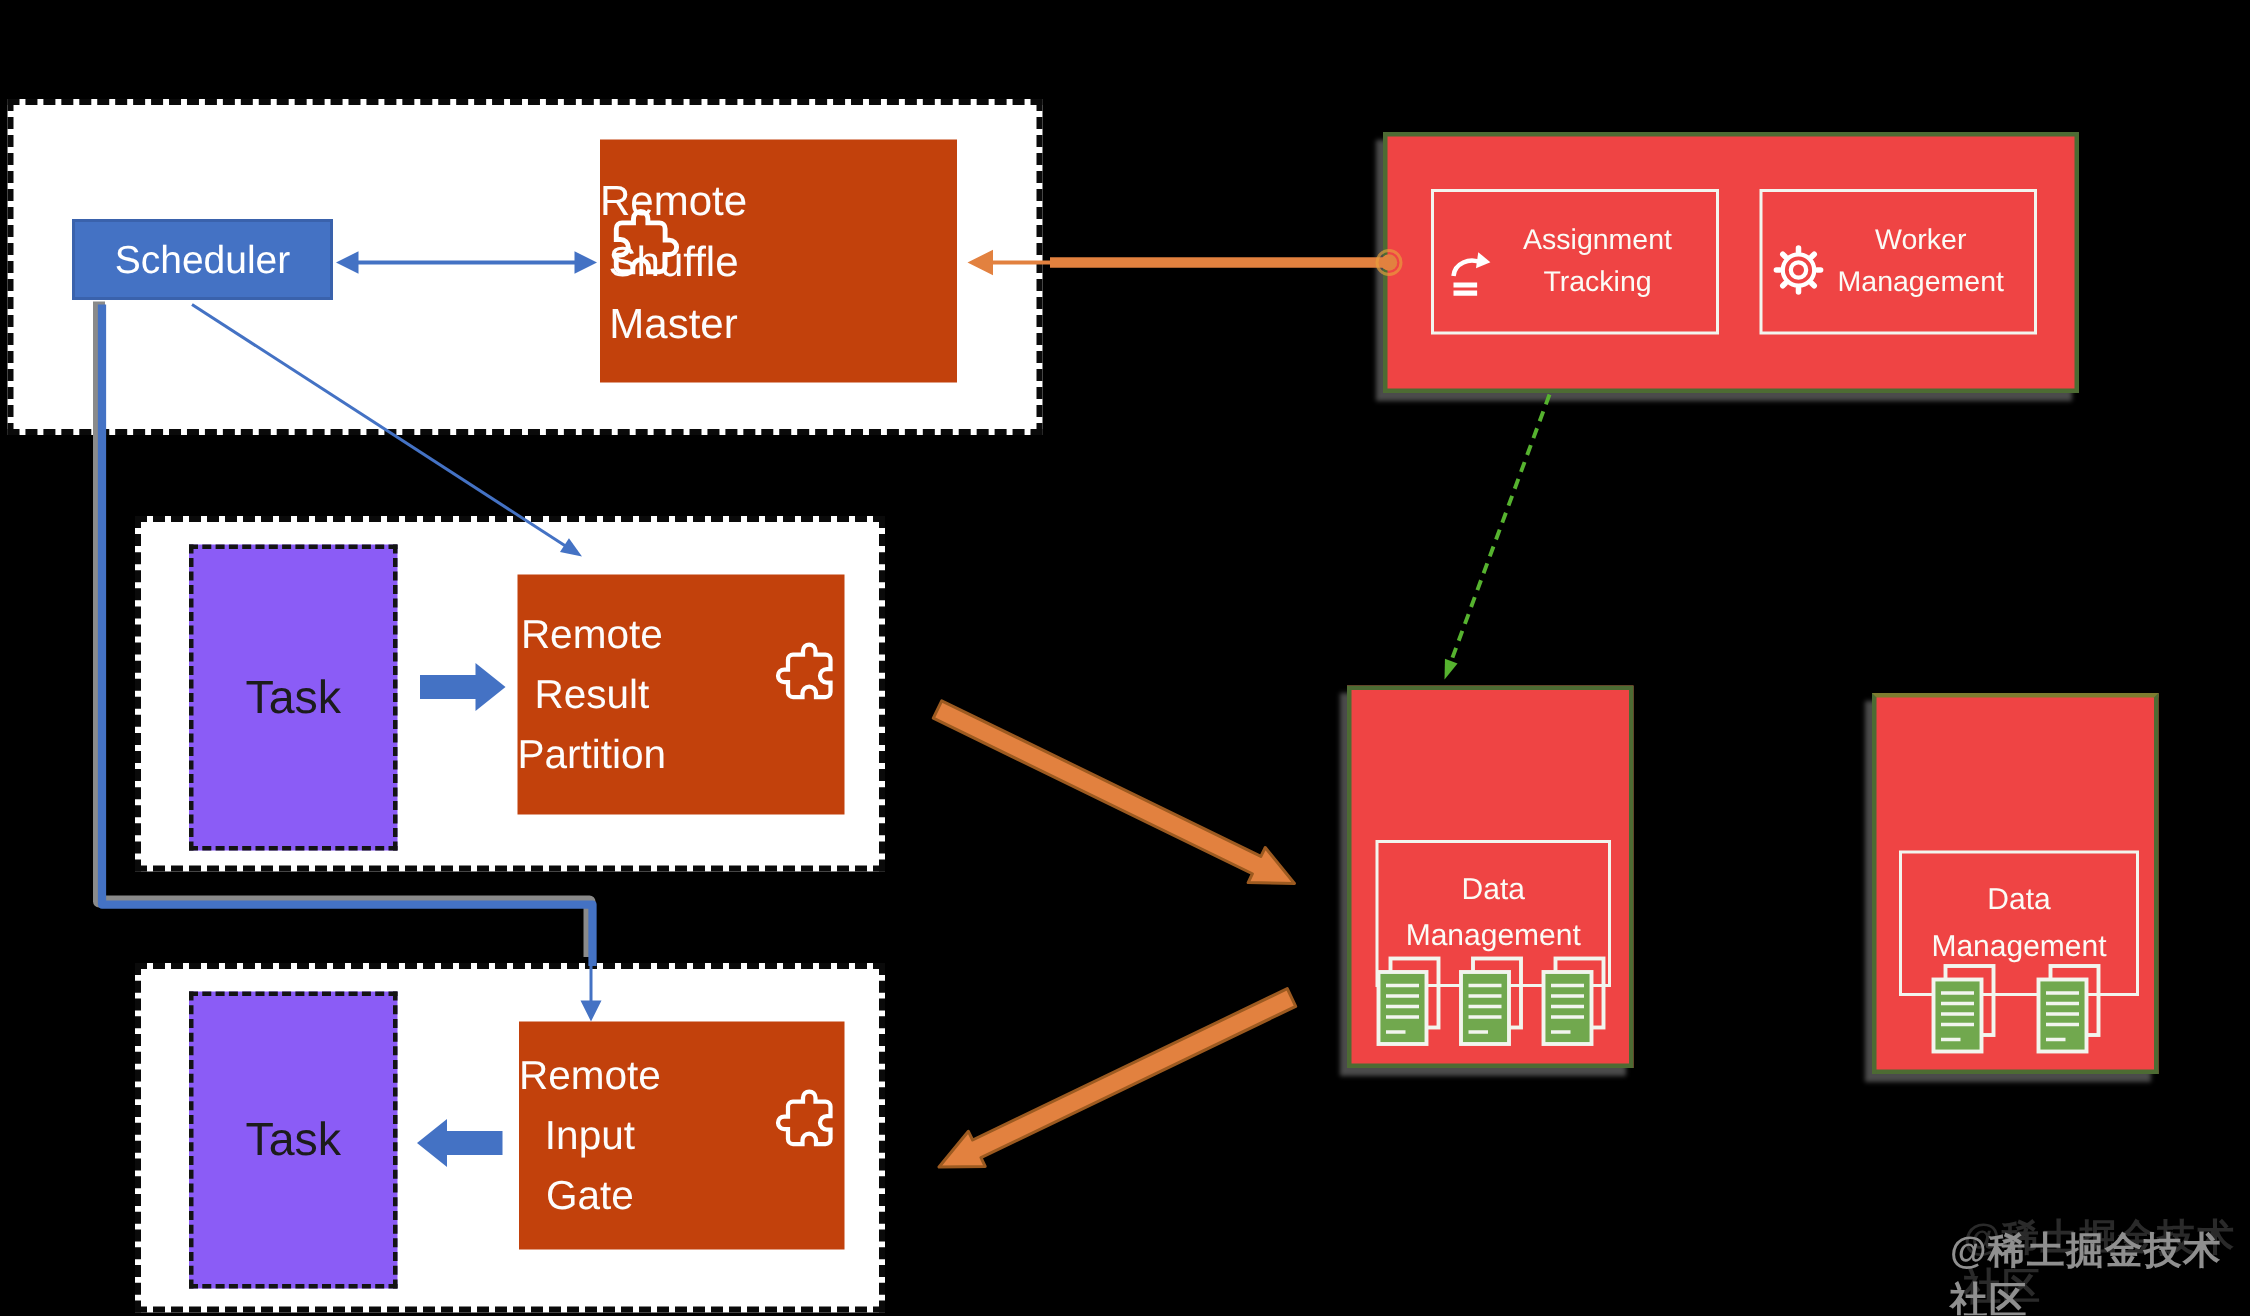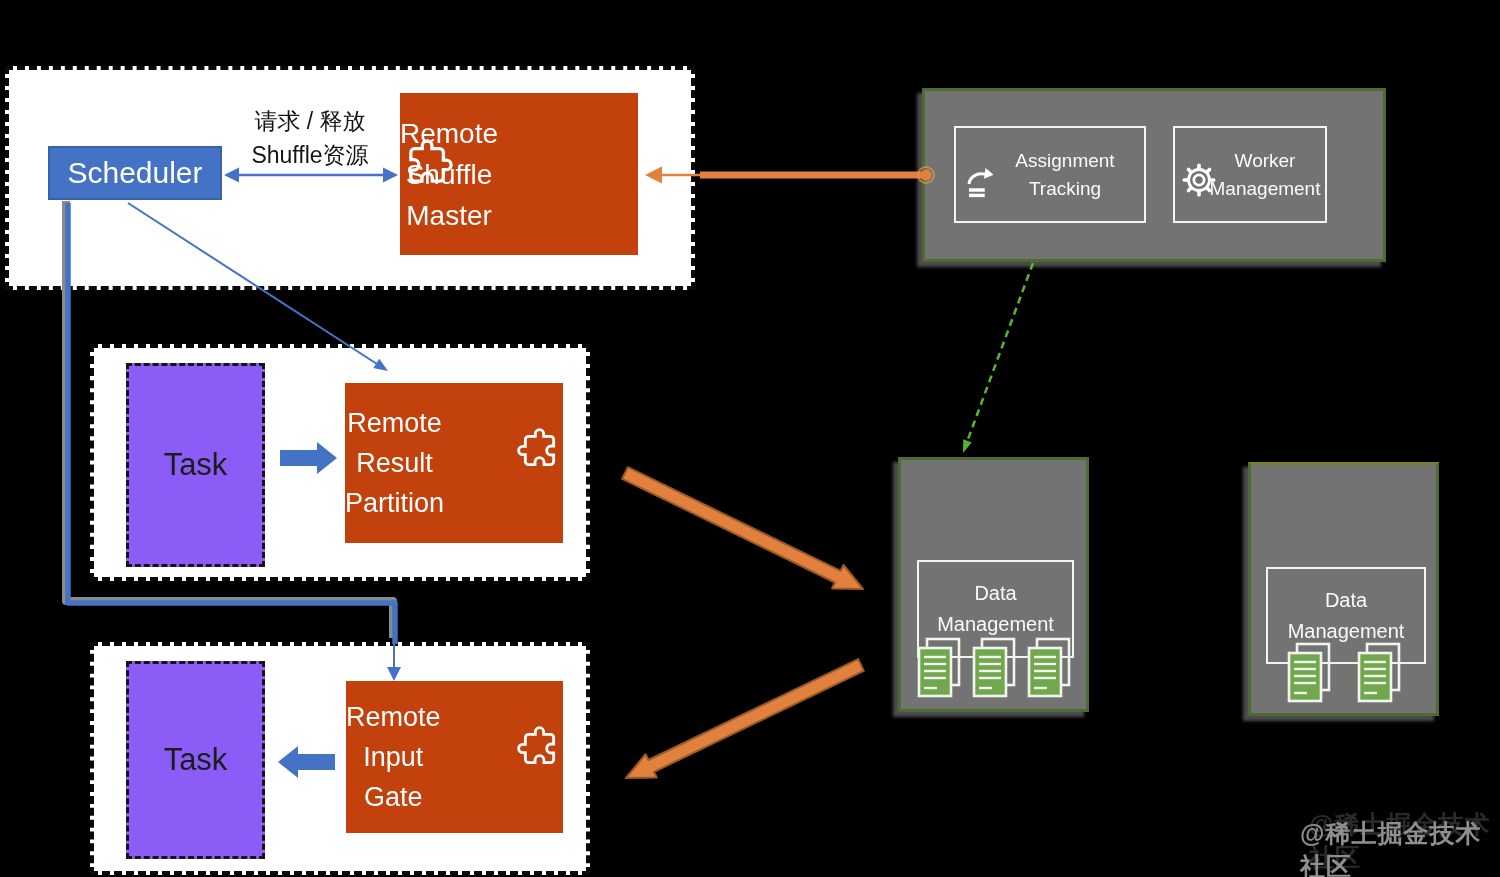--- a/index.html
+++ b/index.html
@@ -12,32 +12,32 @@
   .taskbox{
     background:#8b5cf6;border:3px dashed #141414;box-sizing:border-box;
     display:flex;align-items:center;justify-content:center;
     color:#1c1c1c;font-size:31px;
   }
   .orangebox{
     background:#c2410c;color:#fdfdfd;display:flex;align-items:center;justify-content:flex-start;
     text-align:center;white-space:pre-line;box-sizing:border-box;
   }
   .greenbox{
-    background:#737373;border:3px solid #4d6b33;box-sizing:border-box;
+    background:#ef4444;border:3px solid #4d6b33;box-sizing:border-box;
     box-shadow:-5px 5px 3px rgba(115,115,115,0.65);
   }
   .subbox{
     position:absolute;border:2px solid #f2f5ee;box-sizing:border-box;color:#fbfbf6;
     display:flex;align-items:center;justify-content:center;text-align:center;
     white-space:pre-line;font-size:19px;line-height:28px;
   }
   .subicon{position:absolute;left:7px;top:7px;}
   .scheduler{
     background:#4472c4;border:2px solid #3a62ac;box-sizing:border-box;color:#fff;
-    display:flex;align-items:center;justify-content:center;font-size:30px;
+    display:flex;align-items:center;justify-content:center;font-size:26px;
   }
   .reqlabel{
     color:#141414;font-size:23px;line-height:34px;font-weight:500;
     text-align:center;white-space:pre-line;
   }
   .bigorange{font-size:28px;line-height:41px;}
   .medorange{font-size:27px;line-height:40px;}
   .dmlabel{font-size:20px;line-height:31px;margin-top:48px;}
   .docrow{position:absolute;left:0;right:0;display:flex;justify-content:center;gap:11px;}
   .puzzle-tl{position:absolute;left:7px;top:5px;}
@@ -54,22 +54,20 @@
 <body>
 
 <div id="stage">
 
   <div class="abs whitebox box-layer" style="left:5px;top:66px;width:690px;height:224px;"></div>
 
   <div class="abs scheduler box-layer" style="left:48px;top:146px;width:174px;height:54px;">
     <span>Scheduler</span>
   </div>
 
-  <div class="abs reqlabel box-layer" style="left:224px;top:104px;width:172px;">请求 / 释放
-Shuffle资源</div>
 
   <div class="abs orangebox bigorange box-layer" style="left:400px;top:93px;width:238px;height:162px;">
     <span class="puzzle-tl">
       <svg width="46" height="46" viewBox="0 0 24 24">
         <path d="M20.5 11H19V7c0-1.1-.9-2-2-2h-4V3.5C13 2.12 11.88 1 10.5 1S8 2.12 8 3.5V5H4c-1.1 0-1.99.9-1.99 2v3.8H3.5c1.49 0 2.7 1.21 2.7 2.7s-1.21 2.7-2.7 2.7H2V20c0 1.1.9 2 2 2h3.8v-1.5c0-1.49 1.21-2.7 2.7-2.7 1.49 0 2.7 1.21 2.7 2.7V22H17c1.1 0 2-.9 2-2v-4h1.5c1.38 0 2.5-1.12 2.5-2.5S21.88 11 20.5 11z" fill="none" stroke="#ffffff" stroke-width="1.7"></path>
       </svg>
     </span>
     <span>Remote
 Shuffle
 Master</span>
@@ -81,21 +79,21 @@
         <svg width="36" height="36" viewBox="0 0 24 24">
           <path d="M4 14 C4.5 8.5 11 5.5 16.5 8.2" fill="none" stroke="#ffffff" stroke-width="2"></path>
           <polygon points="15.0,3.4 20.4,7.9 14.0,10.5" fill="#ffffff"></polygon>
           <line x1="4" y1="18" x2="14.5" y2="18" stroke="#ffffff" stroke-width="2.3"></line>
           <line x1="4" y1="21.6" x2="14.5" y2="21.6" stroke="#ffffff" stroke-width="2.3"></line>
         </svg>
       </span>
       <span>Assignment
 Tracking</span>
     </div>
-    <div class="subbox" style="left:248px;top:35px;width:154px;height:97px;padding-left:30px;">
+    <div class="subbox" style="left:248px;top:35px;width:185px;height:97px;padding-left:30px;">
       <span class="subicon">
         <svg width="34" height="34" viewBox="0 0 24 24">
           <circle cx="12" cy="12" r="3.6" fill="none" stroke="#ffffff" stroke-width="2"></circle>
           <circle cx="12" cy="12" r="7.4" fill="none" stroke="#ffffff" stroke-width="2"></circle>
           <g stroke="#ffffff" stroke-width="2.6" stroke-linecap="round">
             <line x1="12" y1="3.2" x2="12" y2="1.6"></line>
             <line x1="12" y1="20.8" x2="12" y2="22.4"></line>
             <line x1="3.2" y1="12" x2="1.6" y2="12"></line>
             <line x1="20.8" y1="12" x2="22.4" y2="12"></line>
             <line x1="5.8" y1="5.8" x2="4.6" y2="4.6"></line>

